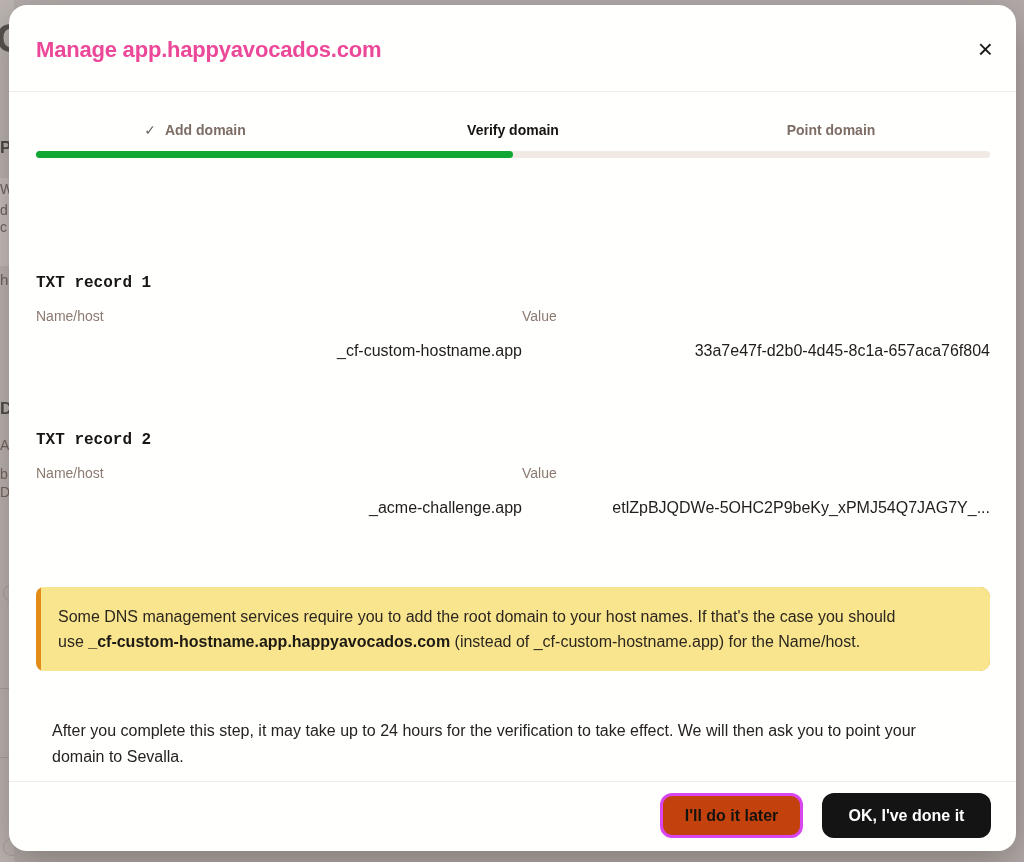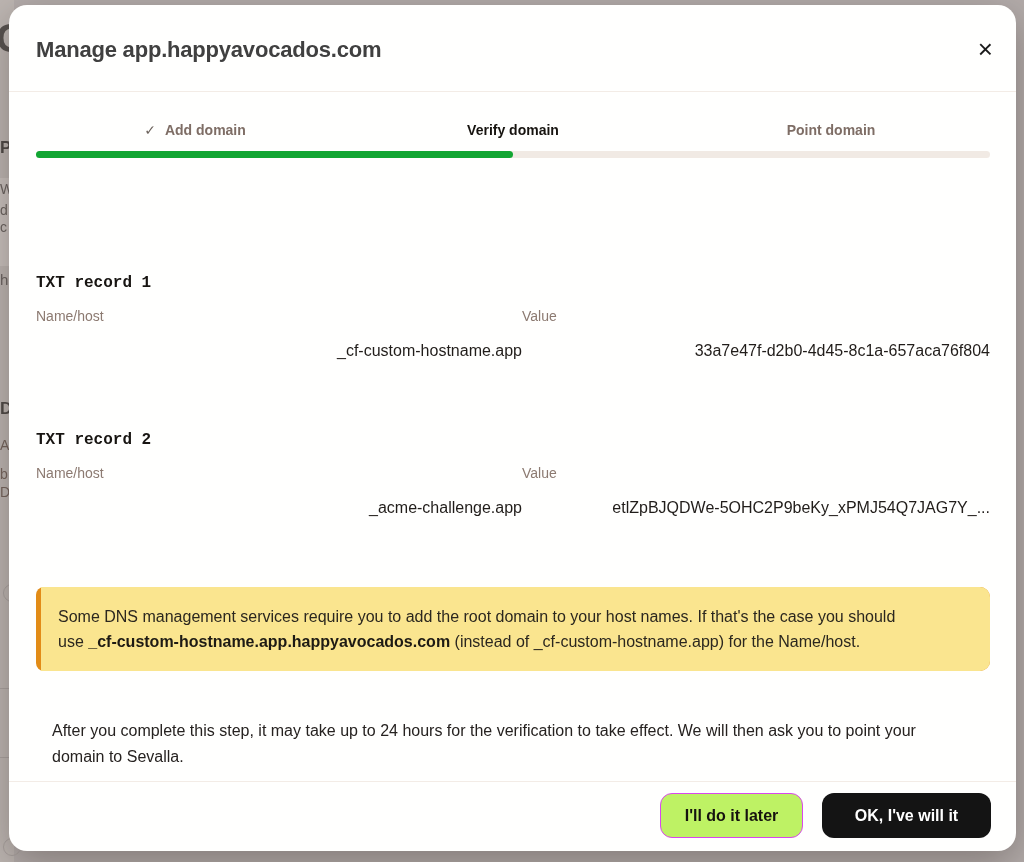--- a/index.html
+++ b/index.html
@@ -12,21 +12,21 @@
   .frag.big{font-size:40px;font-weight:bold;color:#57524f;}
   .frag.bold{font-size:17px;font-weight:bold;color:#4f4a47;}
   .frag.brown{color:#75655d;}
   .hline{position:absolute;left:0;width:14px;height:1px;background:#a9a29f;}
   .arc{position:absolute;left:3px;width:16px;height:16px;border:1px solid #a9a29f;border-radius:50%;background:transparent;}
 
   
   .modal{position:absolute;left:9px;top:5px;width:1007px;height:846px;background:#fffffe;
          border-radius:18px;box-shadow:0 12px 40px rgba(40,30,25,.35);}
   .hdr-border{position:absolute;top:86px;left:0;right:0;height:1px;background:#f3ece6;}
-  .title{position:absolute;left:27px;top:32px;font-size:22px;font-weight:bold;color:#404040;letter-spacing:-.2px;}
+  .title{position:absolute;left:27px;top:32px;font-size:22px;font-weight:bold;color:#ec4899;letter-spacing:-.2px;}
   .close{position:absolute;right:23px;top:31px;font-size:26px;color:#1a1a1a;line-height:26px;cursor:pointer;font-weight:normal;}
 
   .steps{position:absolute;top:117px;left:27px;width:954px;display:flex;}
   .step{flex:1;text-align:center;font-size:14px;font-weight:bold;color:#7e6d65;}
   .step.active{color:#16130f;}
   .step .check{color:#6d635d;font-weight:normal;margin-right:9px;font-size:14px;}
   .bar{position:absolute;top:146px;left:27px;width:954px;height:7px;border-radius:4px;background:#f1eae4;}
   .fill{height:100%;border-radius:4px;background:#12a633;}
 
   .intro{position:absolute;top:189px;left:27px;width:920px;font-size:16px;line-height:26px;color:#262220;margin:0;}
@@ -45,21 +45,21 @@
   .callout-inner{margin-left:5px;height:100%;box-sizing:border-box;background:#fae58f;
            border-radius:0 10px 10px 0;padding:17px 69px 0 17px;
            font-size:16px;line-height:25px;color:#2b271f;}
   .callout-inner b{color:#1d1a14;}
 
   .closing{position:absolute;top:697px;left:27px;width:885px;font-size:16px;line-height:26px;color:#262220;margin:16px;}
 
   .ftr-border{position:absolute;top:776px;left:0;right:0;height:1px;background:#f3ece6;}
   .btn{position:absolute;top:788px;height:45px;border-radius:12px;font-size:16px;font-weight:bold;
        font-family:"Liberation Sans",sans-serif;cursor:pointer;}
-  .btn-later{left:651px;width:143px;background:#bef264;border:1px solid #d946ef;color:#16130f;}
+  .btn-later{left:651px;width:143px;background:#c2410c;border:3px solid #d946ef;color:#16130f;}
   .btn-ok{left:813px;width:169px;background:#141414;border:none;color:#fff;}
 </style>
 </head>
 <body>
 
 <div class="strip">
   <div class="litebox"></div>
   <span class="frag big" style="left:-4px;top:16px;">C</span>
   <span class="frag bold" style="left:0;top:138px;">P</span>
   <span class="frag" style="left:0;top:181px;">W</span>
@@ -122,14 +122,14 @@
   </div>
 
   <div class="callout">
     <div class="callout-inner"><span>Some DNS management services require you to add the root domain to your host names. If that's the case you should use </span><b>_cf-custom-hostname.app.happyavocados.com</b><span> (instead of _cf-custom-hostname.app) for the Name/host.</span></div>
   </div>
 
   <p class="closing">After you complete this step, it may take up to 24 hours for the verification to take effect. We will then ask you to point your domain to Sevalla.</p>
 
   <div class="ftr-border"></div>
   <button class="btn btn-later">I'll do it later</button>
-  <button class="btn btn-ok">OK, I've will it</button>
+  <button class="btn btn-ok">OK, I've done it</button>
 </div>
 
 </body></html>

